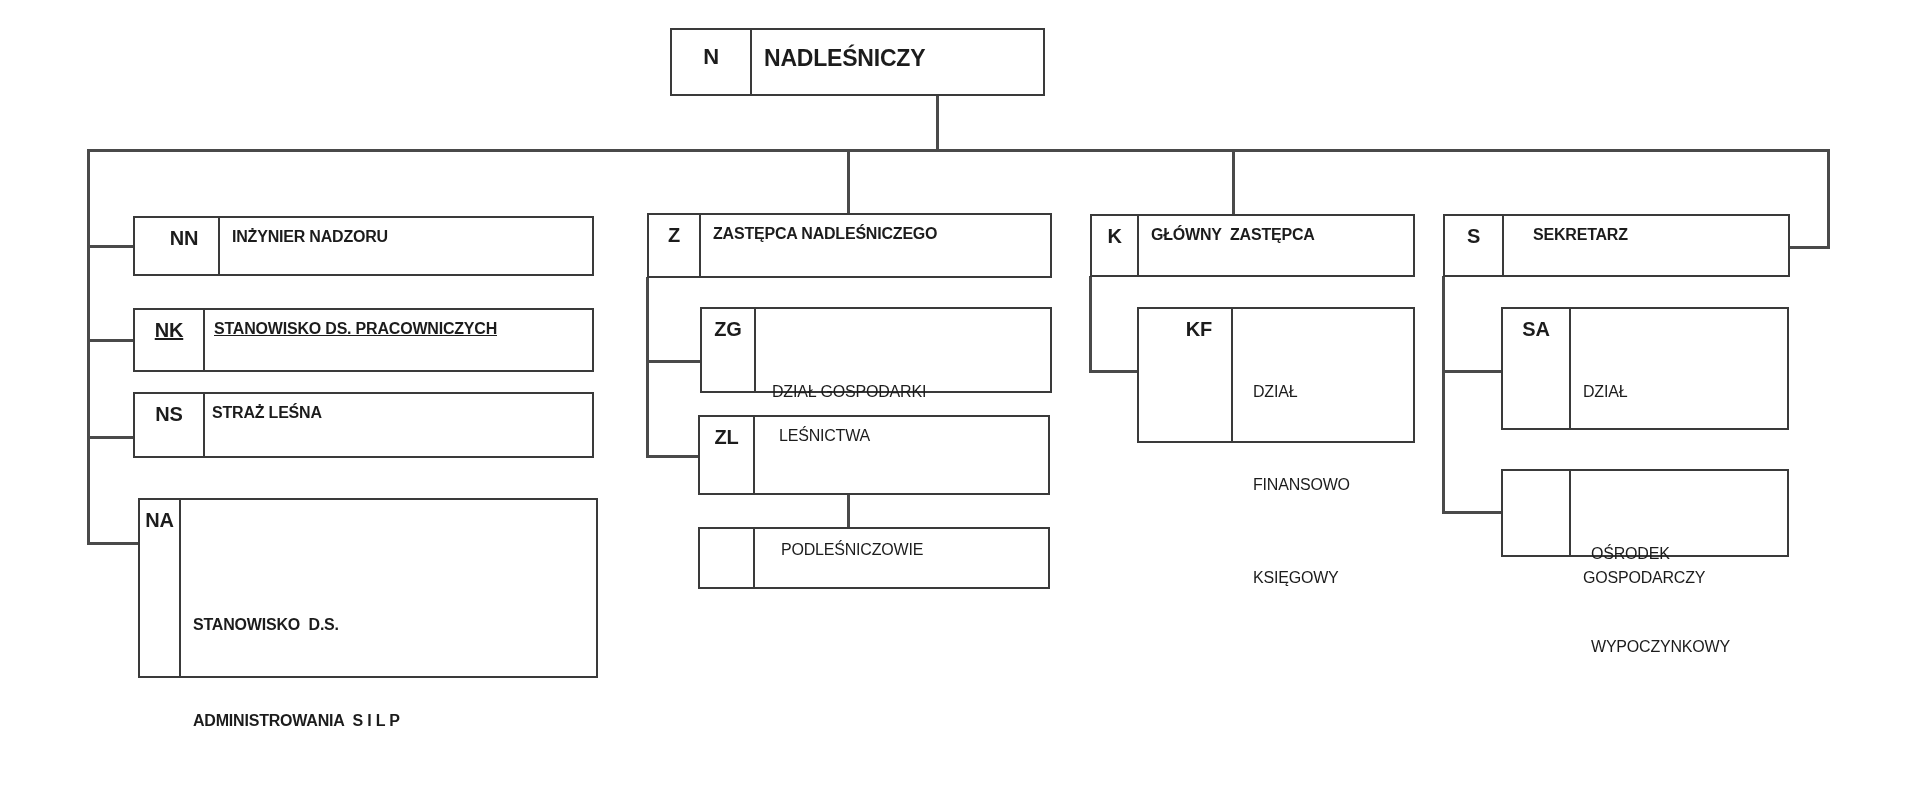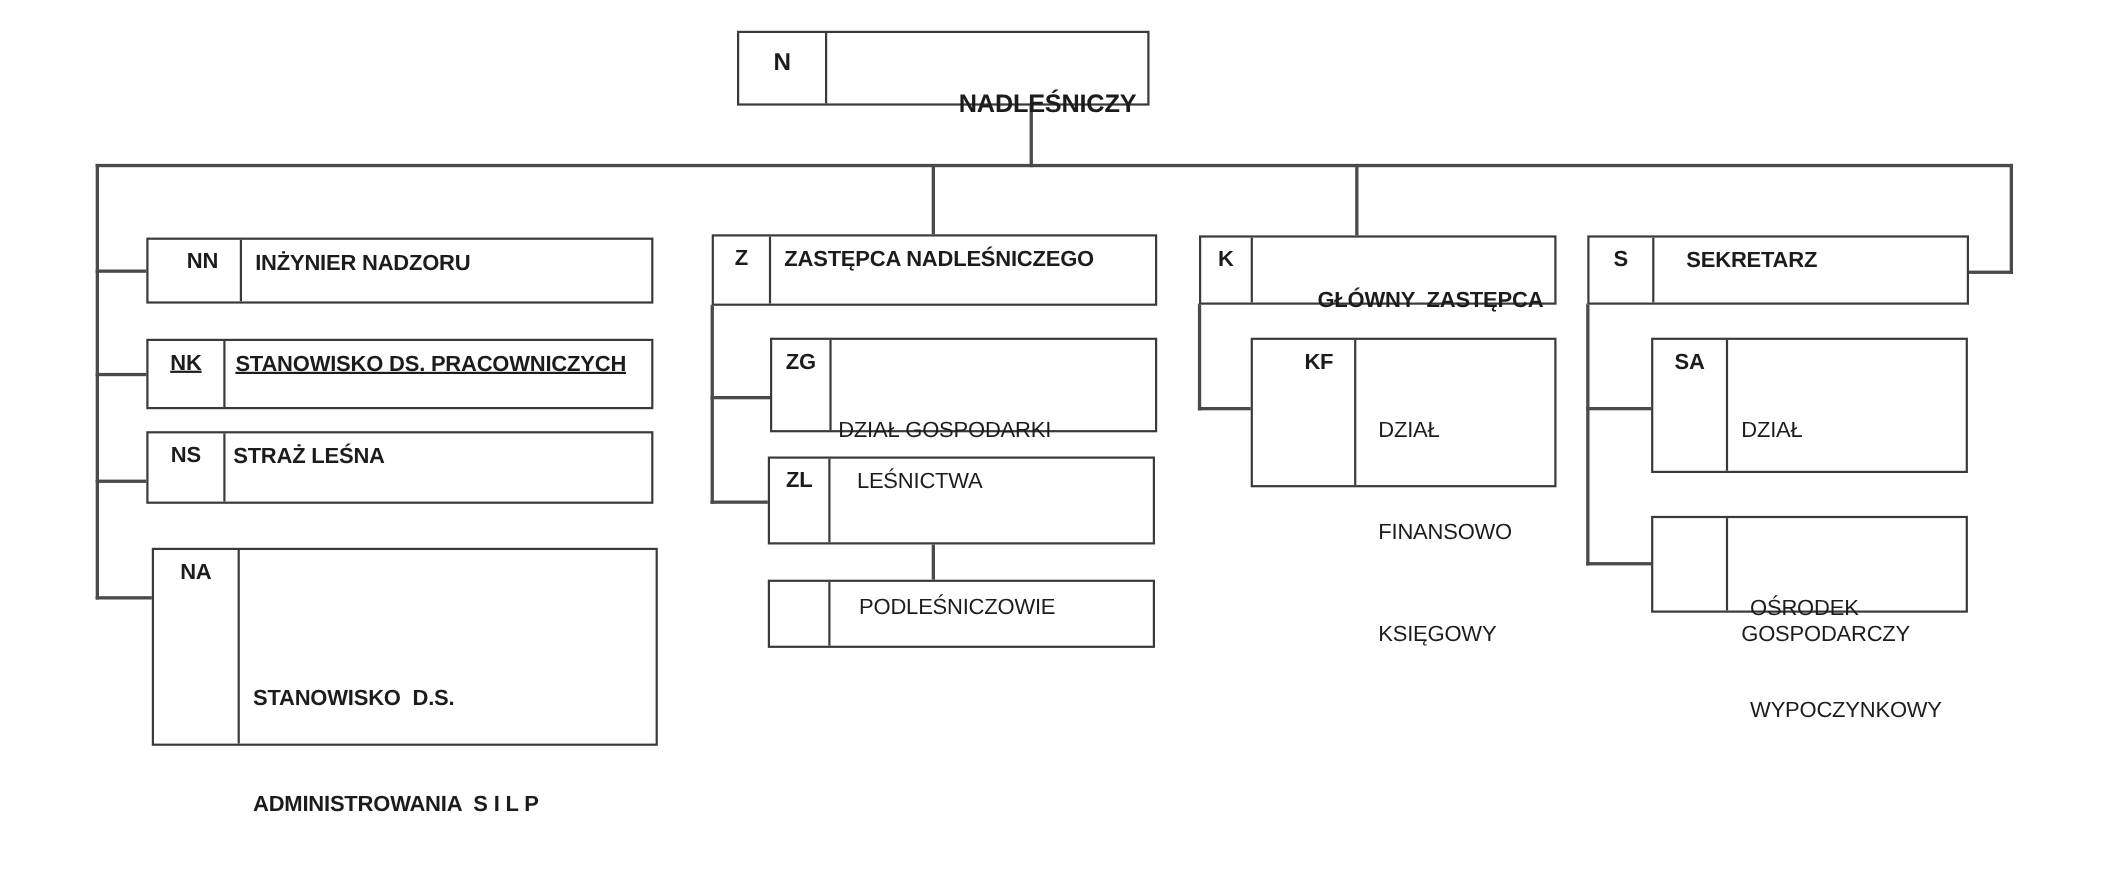--- a/index.html
+++ b/index.html
@@ -21,27 +21,27 @@
   .box{
     position:absolute;display:flex;box-sizing:border-box;
     background:#fff;border:2px solid var(--border);
   }
   .code{
     box-sizing:border-box;flex:0 0 auto;border-right:2px solid var(--border);
     text-align:center;padding-top:9px;font-weight:bold;font-size:20px;
     letter-spacing:-0.2px;white-space:pre-wrap;
   }
   .label{
-    flex:1 1 auto;padding:9px 10px 0 12px;font-size:20px;
+    flex:1 1 auto;padding:9px 10px 0 12px;font-size:16px;
     letter-spacing:-0.2px;line-height:1.2;white-space:pre-wrap;
   }
   .bold{font-weight:bold;}
   .lines{padding-top:5px;line-height:31px;}
   .ln{display:block;white-space:pre-wrap;}
-  .center{text-align:right;margin-top:36px;}
+  .center{text-align:left;}
   
   .root .code{font-size:22px;padding-top:14px;}
   .root .label{font-size:23px;padding-top:15px;}
   
   .na-main{line-height:32px;font-weight:bold;}
 </style>
 </head>
 <body>
 
 <div id="canvas">
@@ -85,38 +85,38 @@
     <div class="code" style="width:70px;">NK</div>
     <div class="label bold" style="padding-left:9px;">STANOWISKO DS. PRACOWNICZYCH</div>
   </div>
 
   <div class="box" style="left:133px;top:392px;width:461px;height:66px;">
     <div class="code" style="width:70px;">NS</div>
     <div class="label bold" style="padding-left:7px;">STRAŻ LEŚNA</div>
   </div>
 
   <div class="box" style="left:138px;top:498px;width:460px;height:180px;">
-    <div class="code" style="width:78px;">NA</div>
+    <div class="code" style="width:41px;">NA</div>
     <div class="label" style="padding-top:7px;">
       <div class="na-main">
         <span class="ln">STANOWISKO  D.S.</span>
         <span class="ln">ADMINISTROWANIA  S I L P</span>
       </div>
       
     </div>
   </div>
 
   <div class="box" style="left:647px;top:213px;width:405px;height:65px;">
     <div class="code" style="width:52px;">Z</div>
     <div class="label bold">ZASTĘPCA NADLEŚNICZEGO</div>
   </div>
 
   <div class="box" style="left:700px;top:307px;width:352px;height:86px;">
     <div class="code" style="width:54px;">ZG</div>
-    <div class="label lines" style="padding-left:6px;">
+    <div class="label lines" style="padding-left:16px;">
       <span class="ln">DZIAŁ GOSPODARKI</span>
       <span class="ln">LEŚNEJ</span>
     </div>
   </div>
 
   <div class="box" style="left:698px;top:415px;width:352px;height:80px;gap:12px;">
     <div class="code" style="width:55px;">ZL</div>
     <div class="label" style="">LEŚNICTWA</div>
   </div>
 

